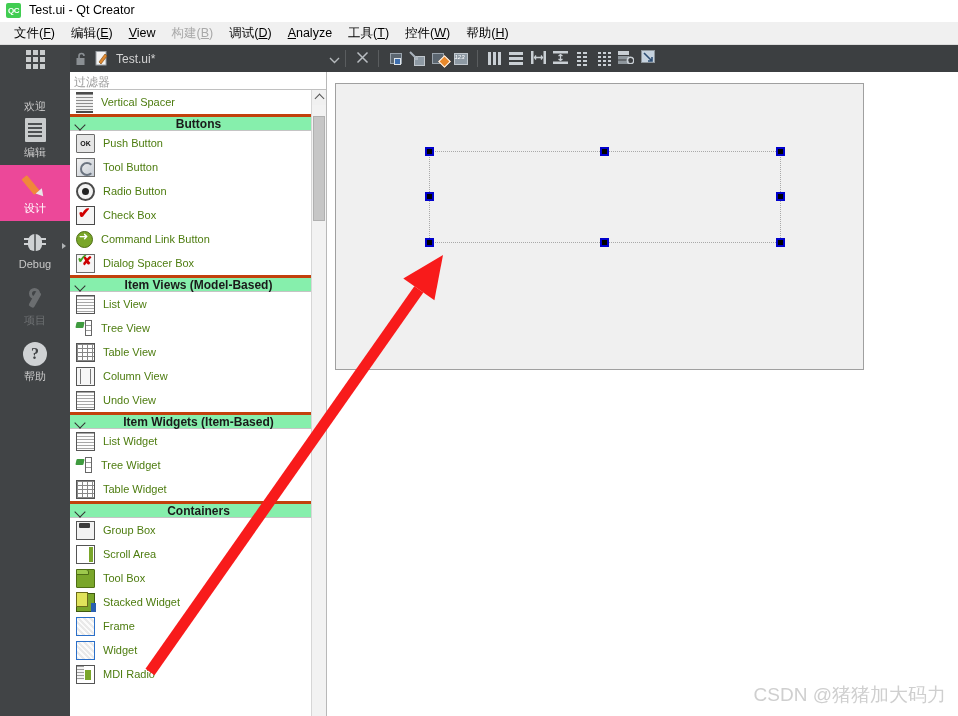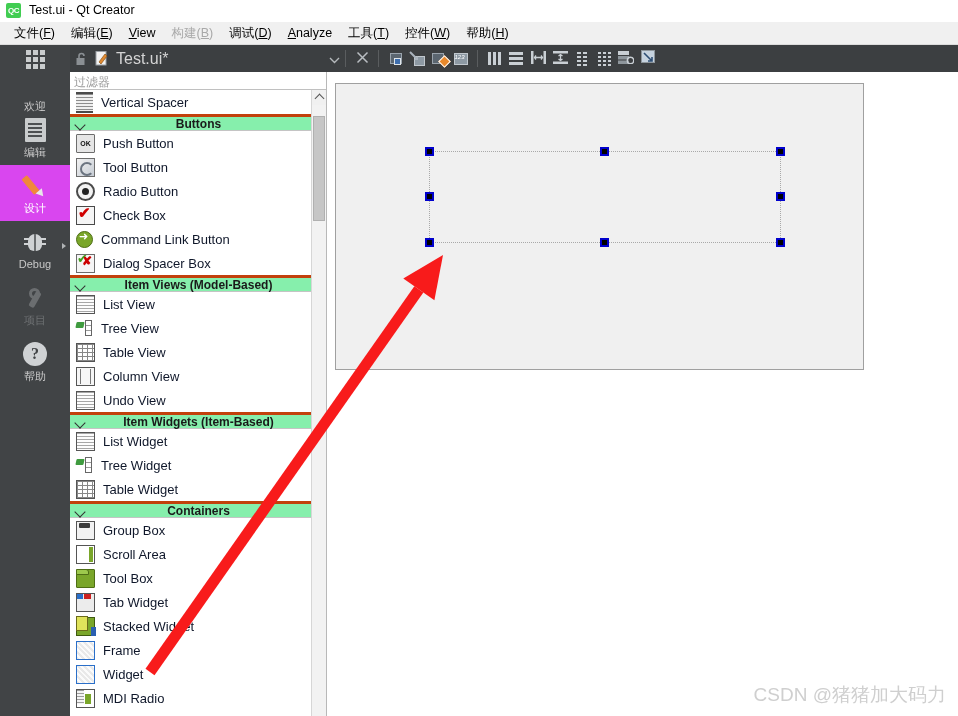--- a/index.html
+++ b/index.html
@@ -64,21 +64,21 @@
     position: absolute; left: 0; top: 45px; width: 70px; height: 671px;
     background: #414446;
   }
   .mode {
     position: relative;
     width: 70px; height: 56px;
     display: flex; flex-direction: column;
     align-items: center; justify-content: center;
     cursor: pointer;
   }
-  .mode.active { background: #d946ef; }
+  .mode.active { background: #ec4899; }
   .mode .mi { height: 28px; display:flex; align-items:center; justify-content:center; }
   .mode .ml {
     font-size: 11px;
     color: #c8c8c8;
     margin-top: 2px;
     line-height: 13px;
   }
   .mode.active .ml { color: #ffffff; }
   .mode.disabled .ml { color: #6e7173; }
   .mode .arrow {
@@ -132,21 +132,21 @@
   
   .edtoolbar {
     position: absolute; left: 70px; top: 45px; width: 888px; height: 27px;
     background: #3c3f41;
     display: flex; align-items: center;
     box-sizing: border-box;
   }
   .tb-lock { width: 22px; display:flex; align-items:center; justify-content:center; }
   .tb-doc-icon { width: 20px; display:flex; align-items:center; justify-content:center; }
   .tb-filename {
-    color: #d4d4d4; font-size: 16px; margin-left: 4px; white-space: nowrap;
+    color: #d4d4d4; font-size: 12px; margin-left: 4px; white-space: nowrap;
   }
   .tb-combo-arrow {
     margin-left: auto; margin-right: 0;
   }
   .tb-sep { width: 1px; height: 17px; background: #5a5d5f; margin: 0 5px; }
   .tb-btn {
     width: 22px; height: 22px;
     display: flex; align-items: center; justify-content: center;
     cursor: pointer;
   }
@@ -192,21 +192,21 @@
     overflow: hidden;
   }
   .wrow {
     height: 24px;
     display: flex; align-items: center;
     padding-left: 6px;
     box-sizing: border-box;
     cursor: pointer;
     background: #ffffff;
   }
-  .wrow .label { font-size: 13px; color: #0f172a; margin-left: 8px; white-space: nowrap; }
+  .wrow .label { font-size: 11px; color: #4d7c0f; margin-left: 8px; white-space: nowrap; }
   .wcat {
     height: 17px;
     background: #86efac;
     border-top: 3px solid #c2410c;
     border-bottom: 1px solid #c4c4c4;
     display: flex; align-items: center;
     position: relative;
     box-sizing: border-box;
     cursor: pointer;
   }
@@ -678,24 +678,20 @@
         </div>
         <div class="wrow">
           <span class="wicon i-scrollarea"></span>
           <span class="label">Scroll Area</span>
         </div>
         <div class="wrow">
           <span class="wicon i-toolbox"></span>
           <span class="label">Tool Box</span>
         </div>
         <div class="wrow">
-          <span class="wicon i-tabwidget"></span>
-          <span class="label">Tab Widget</span>
-        </div>
-        <div class="wrow">
           <span class="wicon i-stacked"></span>
           <span class="label">Stacked Widget</span>
         </div>
         <div class="wrow">
           <span class="wicon i-frame"></span>
           <span class="label">Frame</span>
         </div>
         <div class="wrow">
           <span class="wicon i-widget"></span>
           <span class="label">Widget</span>

